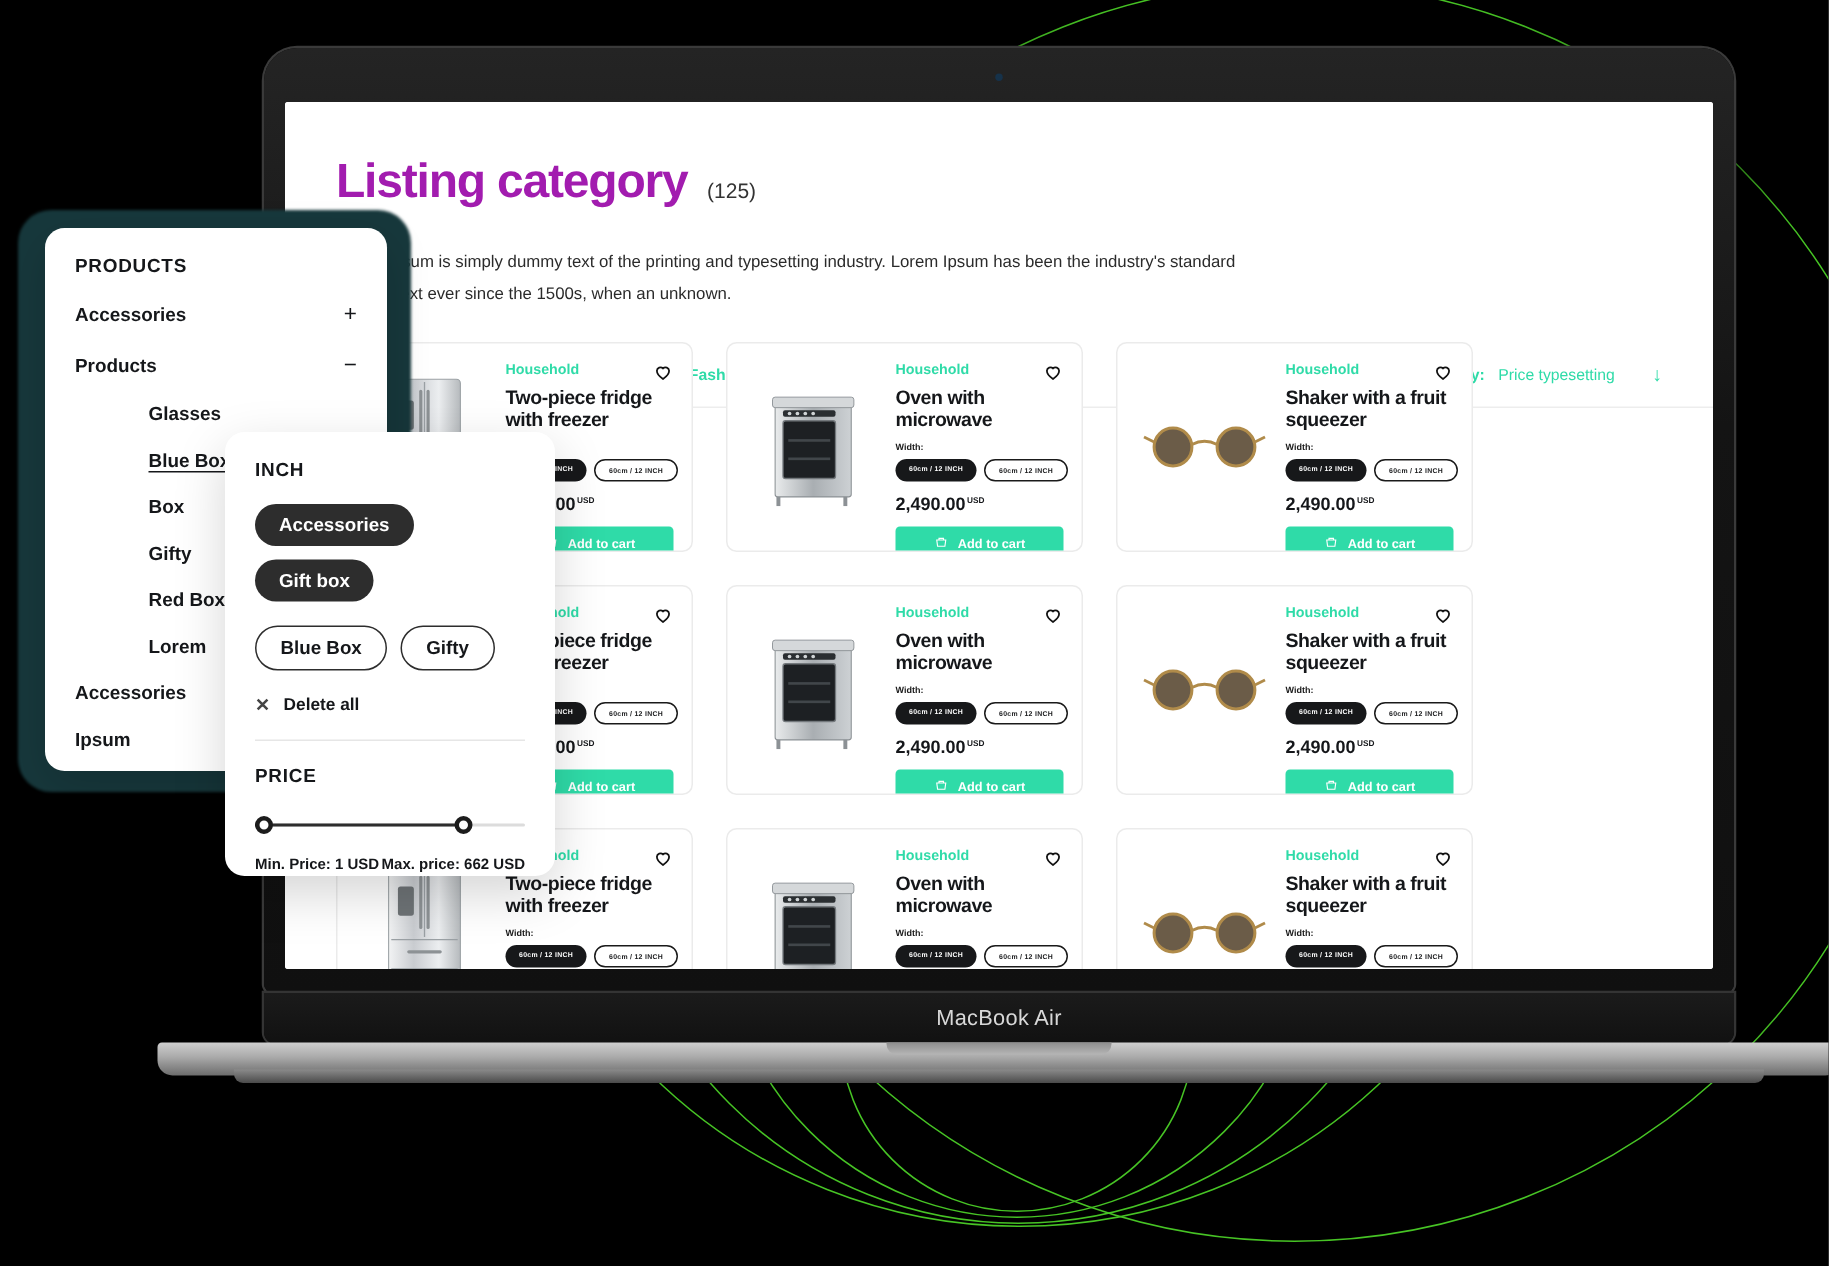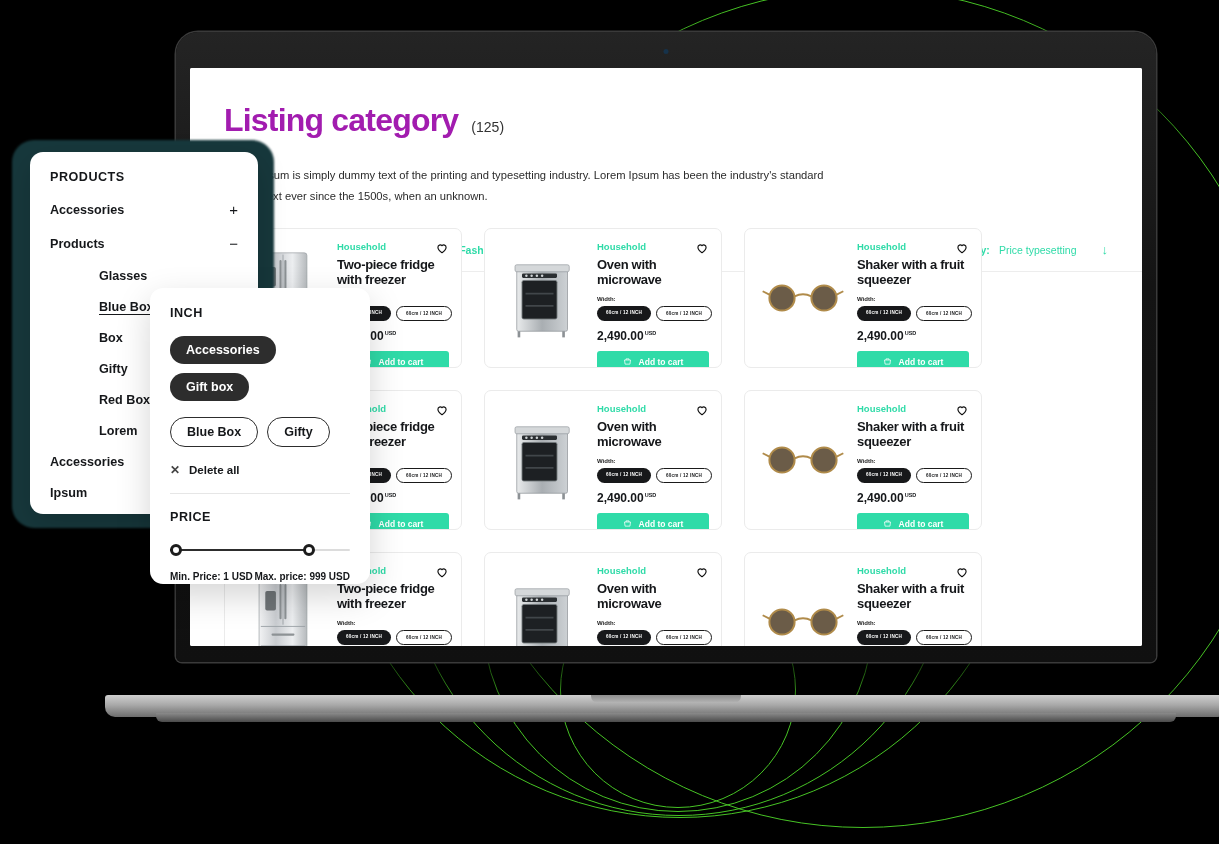--- a/index.html
+++ b/index.html
@@ -580,20 +580,23 @@
         <span class="opt off">60cm / 12 INCH</span>
       </div>
 
     </div>
   </div>
             </div>
         </div>
 
       </div>
     </div>
+    <div class="chin">
+      <span>MacBook Air</span>
+    </div>
     <div class="base"></div>
     <div class="foot"></div>
   </div>
 
   <div class="glow"></div>
   <div class="panel-products">
     <div class="panel-hd">PRODUCTS</div>
 
     <div class="nav-item">
       <span>Accessories</span>
@@ -636,17 +639,17 @@
     <div class="divider"></div>
     <div class="price-hd">PRICE</div>
     <div class="slider">
       <div class="track"></div>
       <div class="track-on"></div>
       <div class="knob k1"></div>
       <div class="knob k2"></div>
     </div>
     <div class="price-legend">
       <span>Min. Price: 1 USD</span>
-      <span>Max. price: 999 USD</span>
+      <span>Max. price: 662 USD</span>
     </div>
   </div>
 
 </div>
 
 </body></html>

